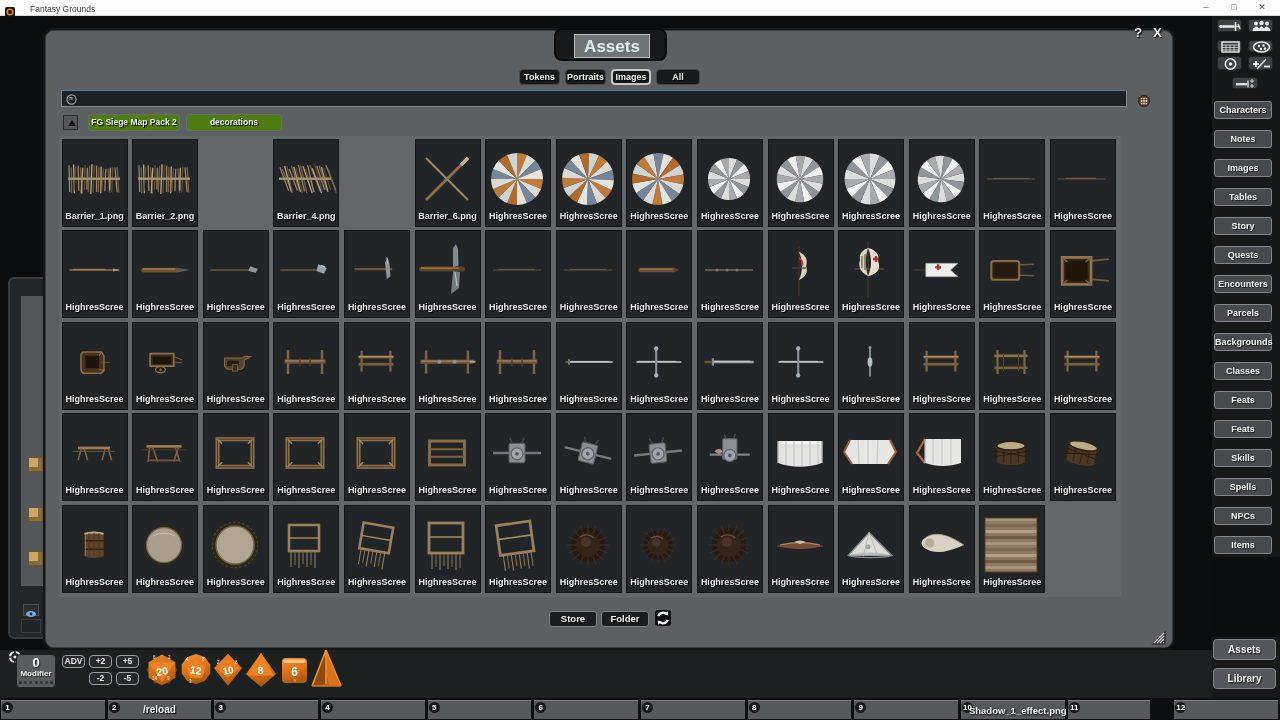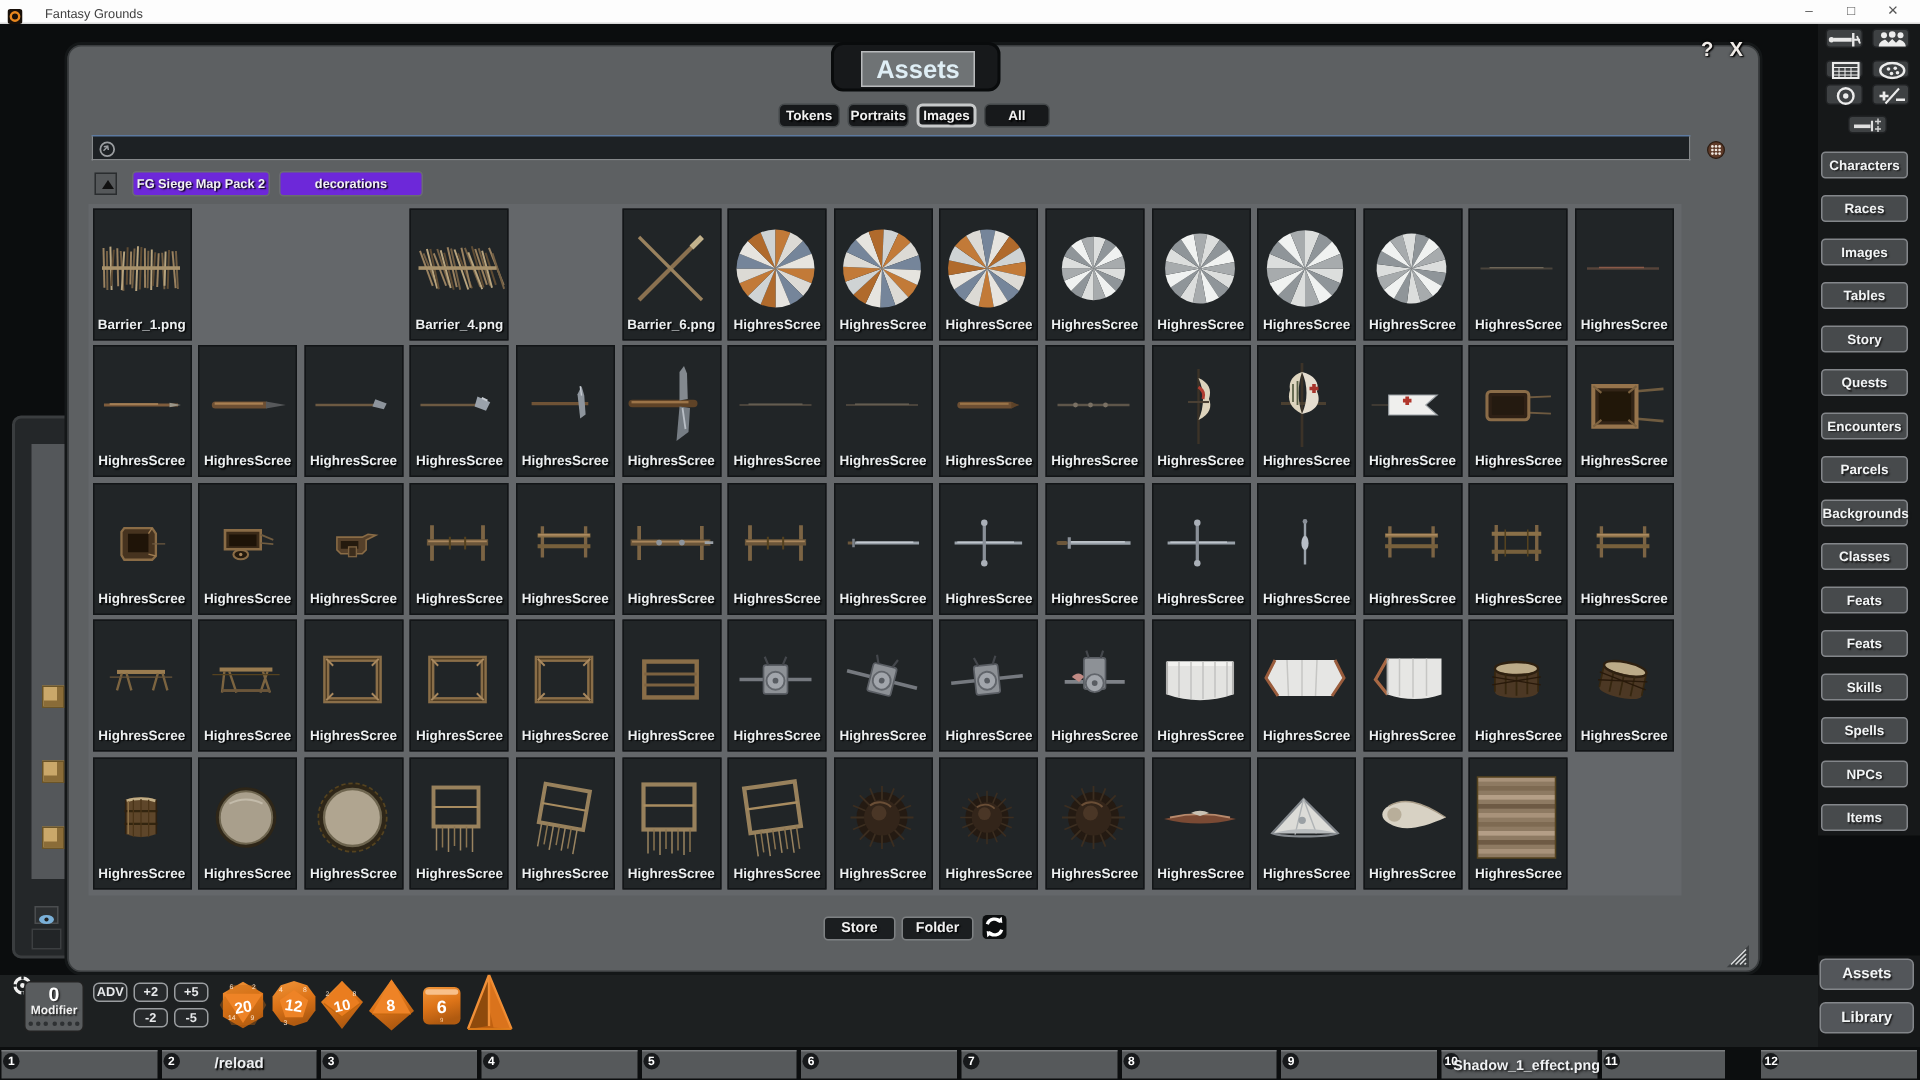--- a/index.html
+++ b/index.html
@@ -17,21 +17,21 @@
 #titletab { position:absolute; left:509px; top:-2px; width:113px; height:33px; background:#17191b; border:2px solid #090b0c; border-radius:8px; }
 #titleinner { position:absolute; left:18px; top:4px; width:76px; height:24px; background:#6f7375; border:1px solid #b8babc; text-align:center; font-size:17px; font-weight:bold; color:#dfeef5; line-height:23px; }
 #helpx { position:absolute; left:1089px; top:-5px; font-size:13.5px; font-weight:bold; color:#f0ece8; text-shadow:0 0 2px #000,1px 1px 1px #000; letter-spacing:4px; }
 .tab { position:absolute; top:39px; height:16px; background:#17191b; border:1px solid #45494b; border-radius:4px; color:#f2f2f2; font-size:9px; font-weight:bold; text-align:center; line-height:14px; text-shadow:1px 1px 1px #000; }
 .tab.sel { border:2px solid #c7c9ca; line-height:12px; }
 #search { position:absolute; left:16px; top:60px; width:1066px; height:17px; background:#1d2124; border:1px solid #85888a; border-top-color:#5d7aa0; }
 #search svg { position:absolute; left:3px; top:2px; }
 #gridico { position:absolute; left:1093px; top:63px; width:12px; height:12px; }
 #upbtn { position:absolute; left:18px; top:85px; width:15px; height:15px; background:#55585a; border:1px solid #2a2d2f; text-align:center; }
 #upbtn::after { content:""; position:absolute; left:3.5px; top:4px; border-left:4px solid transparent; border-right:4px solid transparent; border-bottom:6px solid #111; }
-.crumb { position:absolute; top:84px; height:17px; white-space:nowrap; background:#6d28d9; border:1px solid #6a6d6f; border-radius:3px; color:#f2f2f2; font-size:8.5px; font-weight:bold; text-align:center; line-height:15px; text-shadow:1px 1px 1px #000; }
+.crumb { position:absolute; top:84px; height:17px; white-space:nowrap; background:#4d7c0f; border:1px solid #6a6d6f; border-radius:3px; color:#f2f2f2; font-size:8.5px; font-weight:bold; text-align:center; line-height:15px; text-shadow:1px 1px 1px #000; }
 
 
 .cell { position:absolute; width:66.0px; height:88.0px; background:#212527; border:1.2px solid #121517; }
 .spr { position:absolute; left:-1px; top:7px; }
 .clab { position:absolute; left:-6px; right:-6px; bottom:5px; text-align:center; font-size:9px; font-weight:bold; color:#eceff0; text-shadow:1px 1px 1px #000; letter-spacing:0; }
 
 .actbtn { position:absolute; top:581px; height:16px; background:#1b1e20; border:1px solid #7e8183; border-radius:3px; color:#f2f2f2; font-size:9.5px; font-weight:bold; text-align:center; line-height:14px; text-shadow:1px 1px 1px #000; }
 #refresh { position:absolute; left:610px; top:580px; width:16px; height:16px; background:#0c0e0f; border-radius:3px; color:#fff; }
 #grip { position:absolute; right:7px; bottom:3px; width:17px; height:15px; }
 
@@ -559,20 +559,26 @@
         </svg></div>
 </div>
 
 <div class="abs" style="left:59.4px;top:136.4px;width:1062px;height:461px;background:#64676a"></div>
 <div class="cell" style="left:61.5px;top:138.5px">
       <svg class="spr" width="64" height="64" viewBox="0 0 64 64">
         <use href="#fence"></use>
       </svg>
       <div class="clab">Barrier_1.png</div>
     </div>
+<div class="cell" style="left:132.1px;top:138.5px">
+      <svg class="spr" width="64" height="64" viewBox="0 0 64 64">
+        <use href="#fence"></use>
+      </svg>
+      <div class="clab">Barrier_2.png</div>
+    </div>
 <div class="cell" style="left:273.3px;top:138.5px">
       <svg class="spr" width="64" height="64" viewBox="0 0 64 64">
         <use href="#fence2"></use>
       </svg>
       <div class="clab">Barrier_4.png</div>
     </div>
 <div class="cell" style="left:414.5px;top:138.5px">
       <svg class="spr" width="64" height="64" viewBox="0 0 64 64">
         <use href="#xcross"></use>
       </svg>
@@ -1034,21 +1040,21 @@
       </svg>
     </div>
 <div class="ricon" style="left:1231.5px;top:77px;width:26px;height:11.5px">
       <svg width="26" height="12" viewBox="0 0 26 12">
         <rect x="3" y="5" width="11" height="2.4" fill="#e0e0e0"></rect>
         <line x1="15" y1="2.5" x2="15" y2="9.5" stroke="#e0e0e0" stroke-width="1.4"></line>
         <path d="M17 3l4 0M19 1v4M17 8h4M19 6v4" stroke="#d0d0d0" stroke-width="1"></path>
       </svg>
     </div>
 <div class="sbtn" style="top:101px">Characters</div>
-<div class="sbtn" style="top:130px">Races</div>
+<div class="sbtn" style="top:130px">Notes</div>
 <div class="sbtn" style="top:159px">Images</div>
 <div class="sbtn" style="top:188px">Tables</div>
 <div class="sbtn" style="top:217px">Story</div>
 <div class="sbtn" style="top:246px">Quests</div>
 <div class="sbtn" style="top:275px">Encounters</div>
 <div class="sbtn" style="top:304px">Parcels</div>
 <div class="sbtn" style="top:333px">Backgrounds</div>
 <div class="sbtn" style="top:362px">Classes</div>
 <div class="sbtn" style="top:391px">Feats</div>
 <div class="sbtn" style="top:420px">Feats</div>

